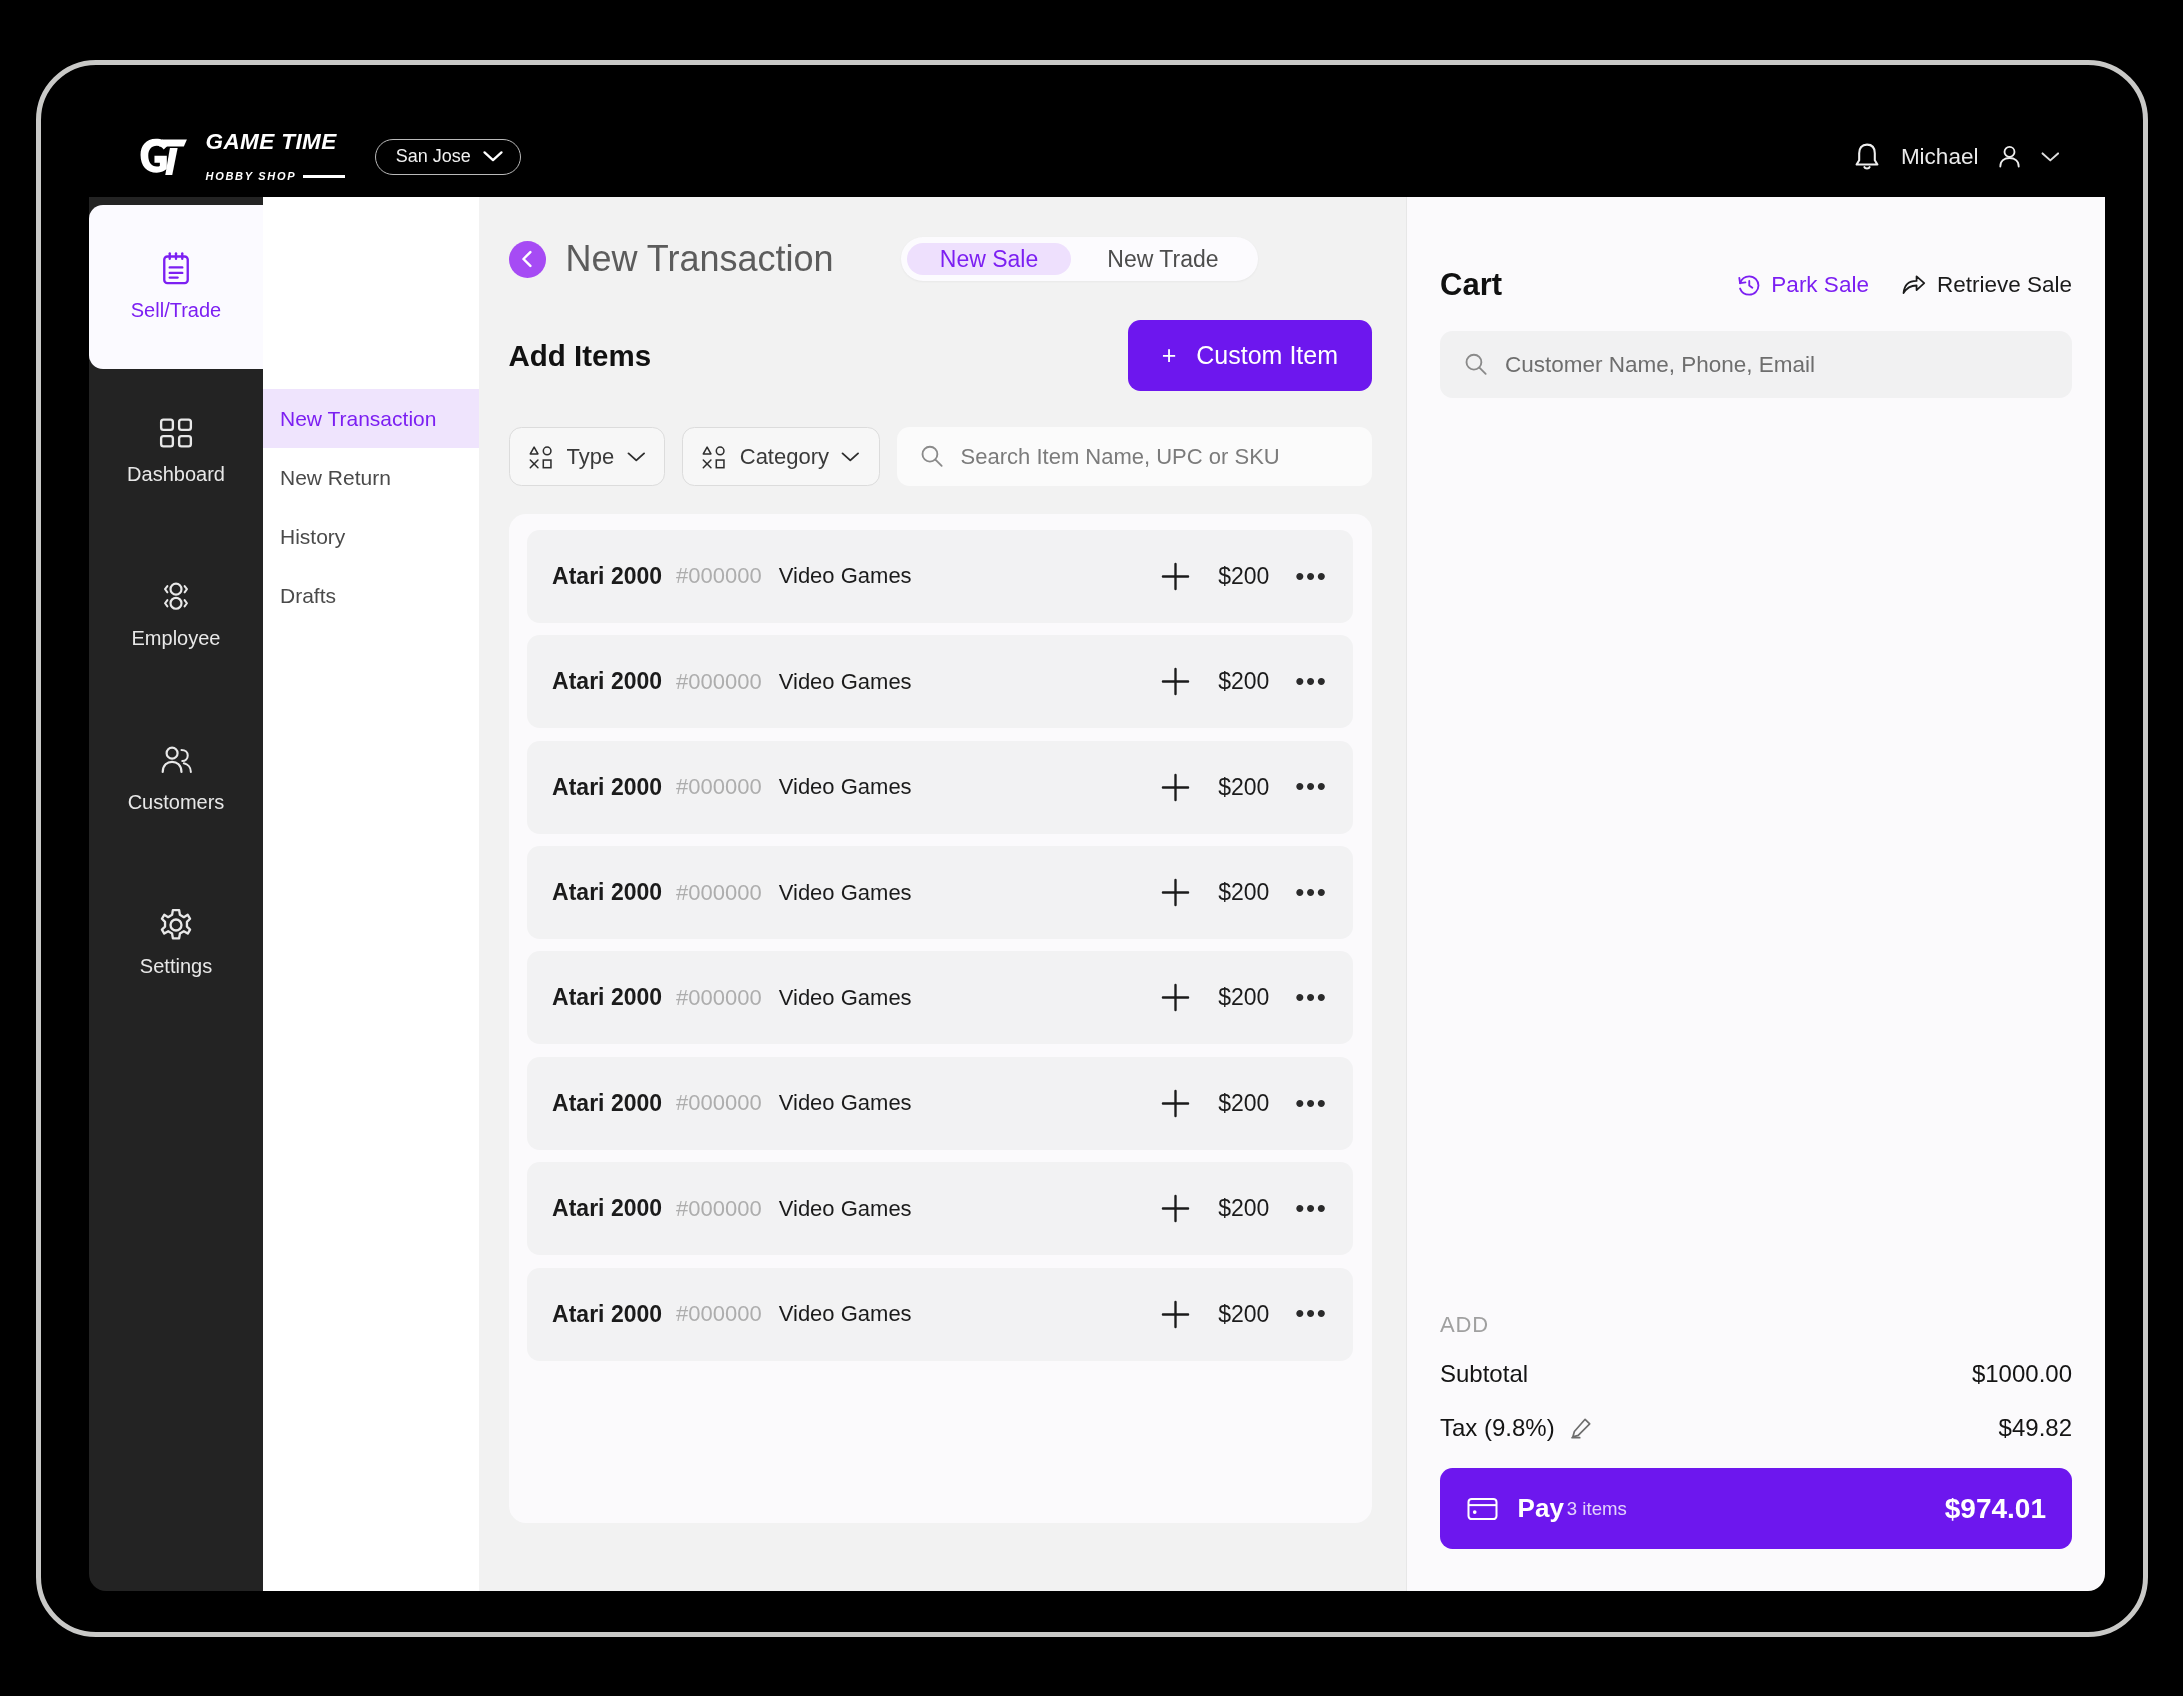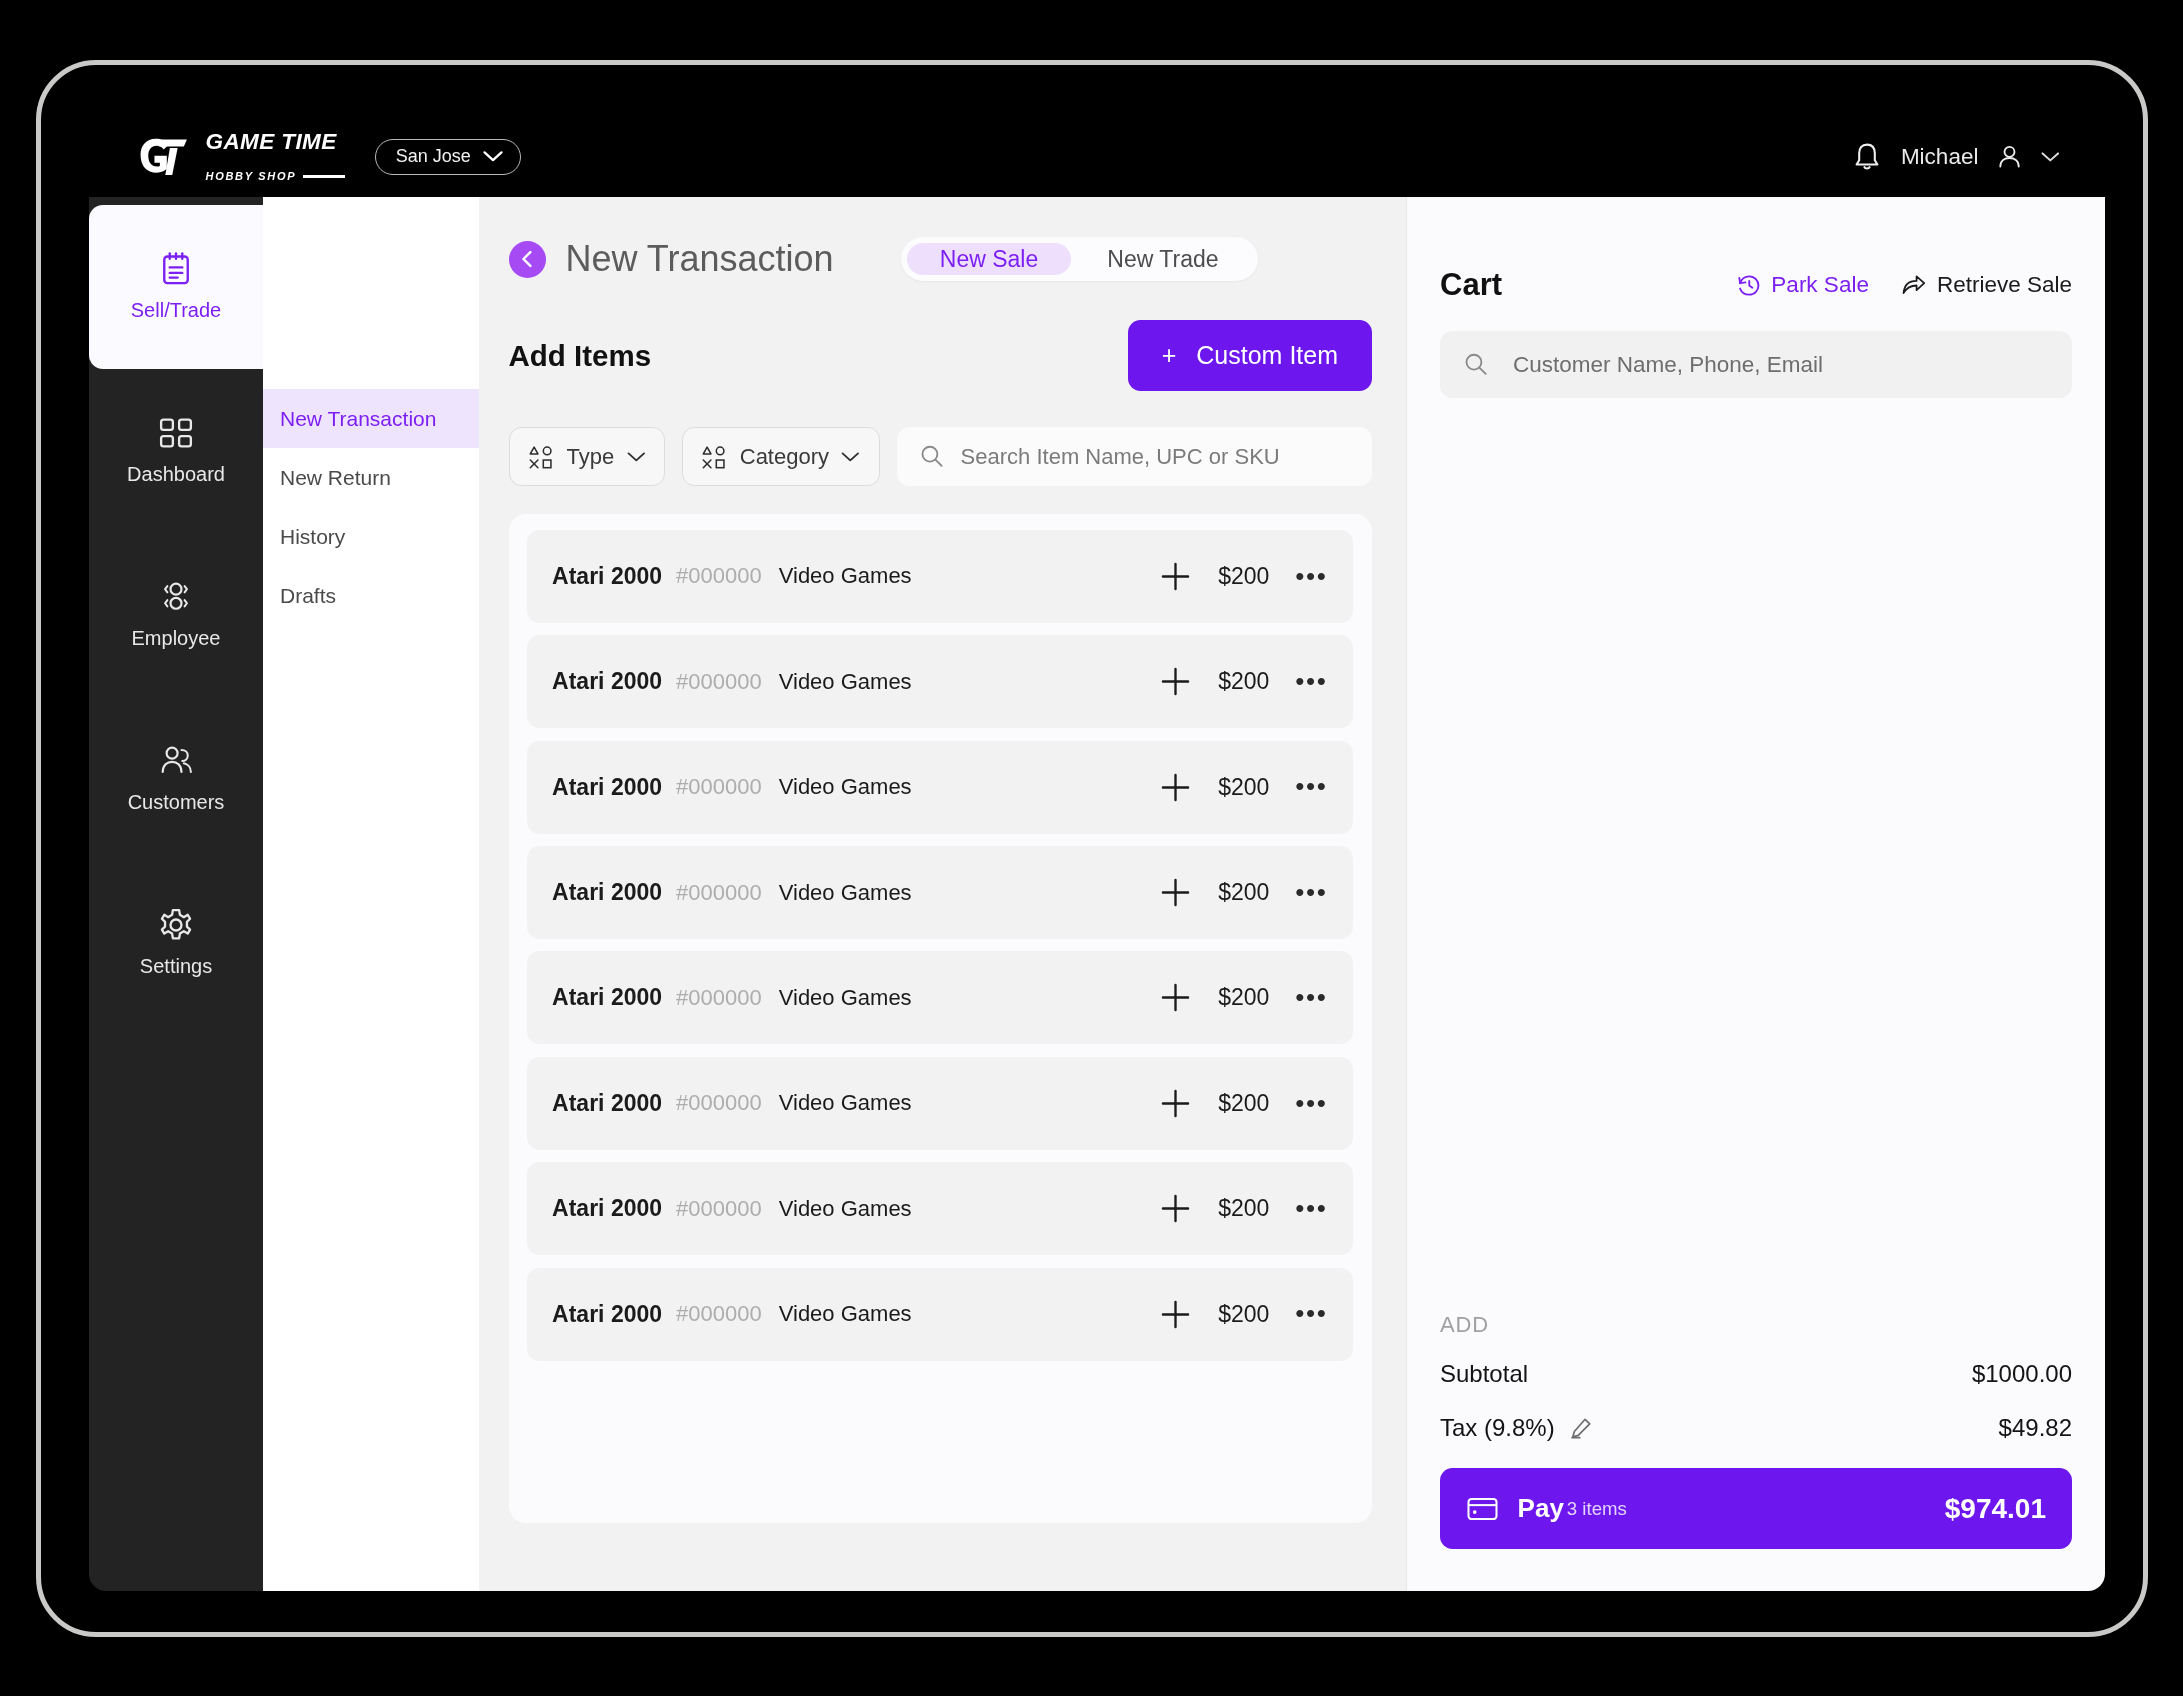--- a/index.html
+++ b/index.html
@@ -161,21 +161,21 @@
   #cart-title{ font-size:31px; font-weight:bold; color:#111; }
   #cart-actions{ margin-left:auto; display:flex; align-items:flex-start; gap:32px; }
   .cart-action{
     display:flex; align-items:center; gap:11px; font-size:22.5px; cursor:pointer;
   }
   #park-sale{ color:#7c1ff2; }
   #retrieve-sale{ color:#1b1b1b; }
 
   #customer-search{
     margin-top:28px; height:67px; background:#f1f1f2; border-radius:12.4px;
-    display:flex; align-items:center; gap:25px; padding:0 23px;
+    display:flex; align-items:center; gap:17px; padding:0 23px;
     font-size:22.5px; color:#6e6e6e;
   }
 
   #cart-spacer{ flex:1 1 auto; }
 
   #add-label{ font-size:22px; color:#a0a0a0; letter-spacing:0.8px; margin-bottom:22px; }
   .total-row{
     display:flex; align-items:center; font-size:24px; color:#141414; margin-bottom:26px;
   }
   .total-row .label{ display:flex; align-items:center; gap:14px; }

